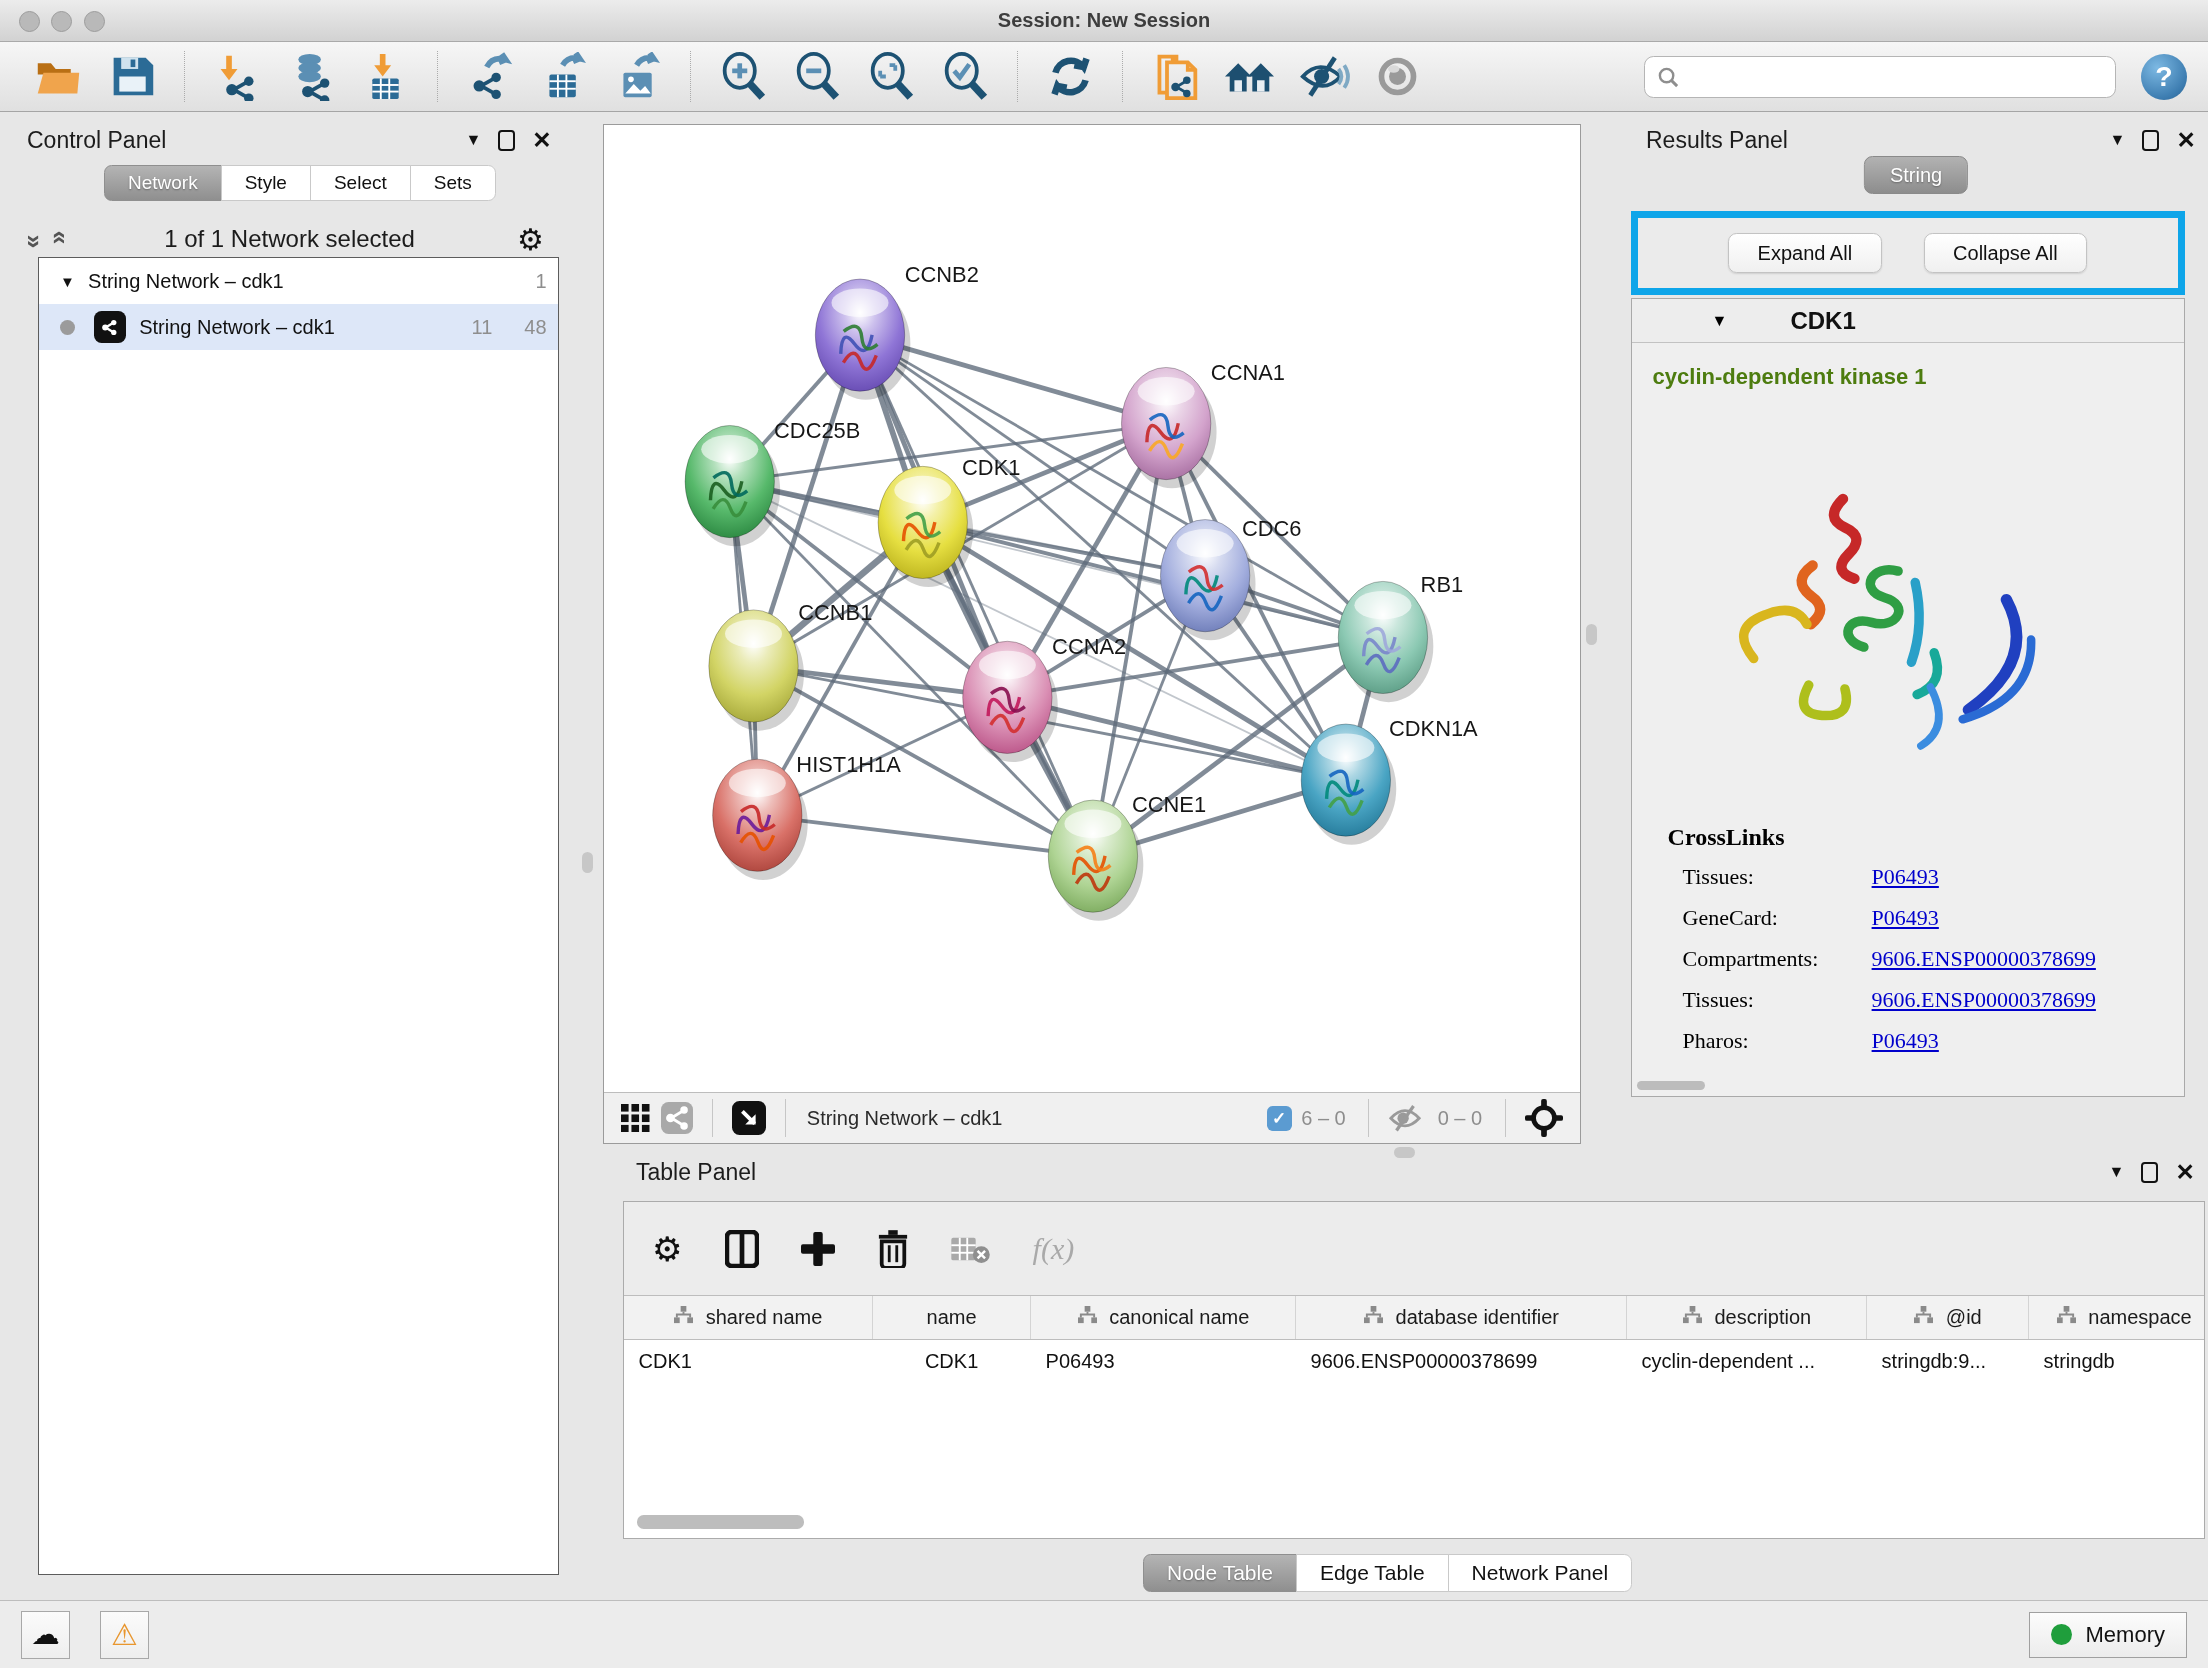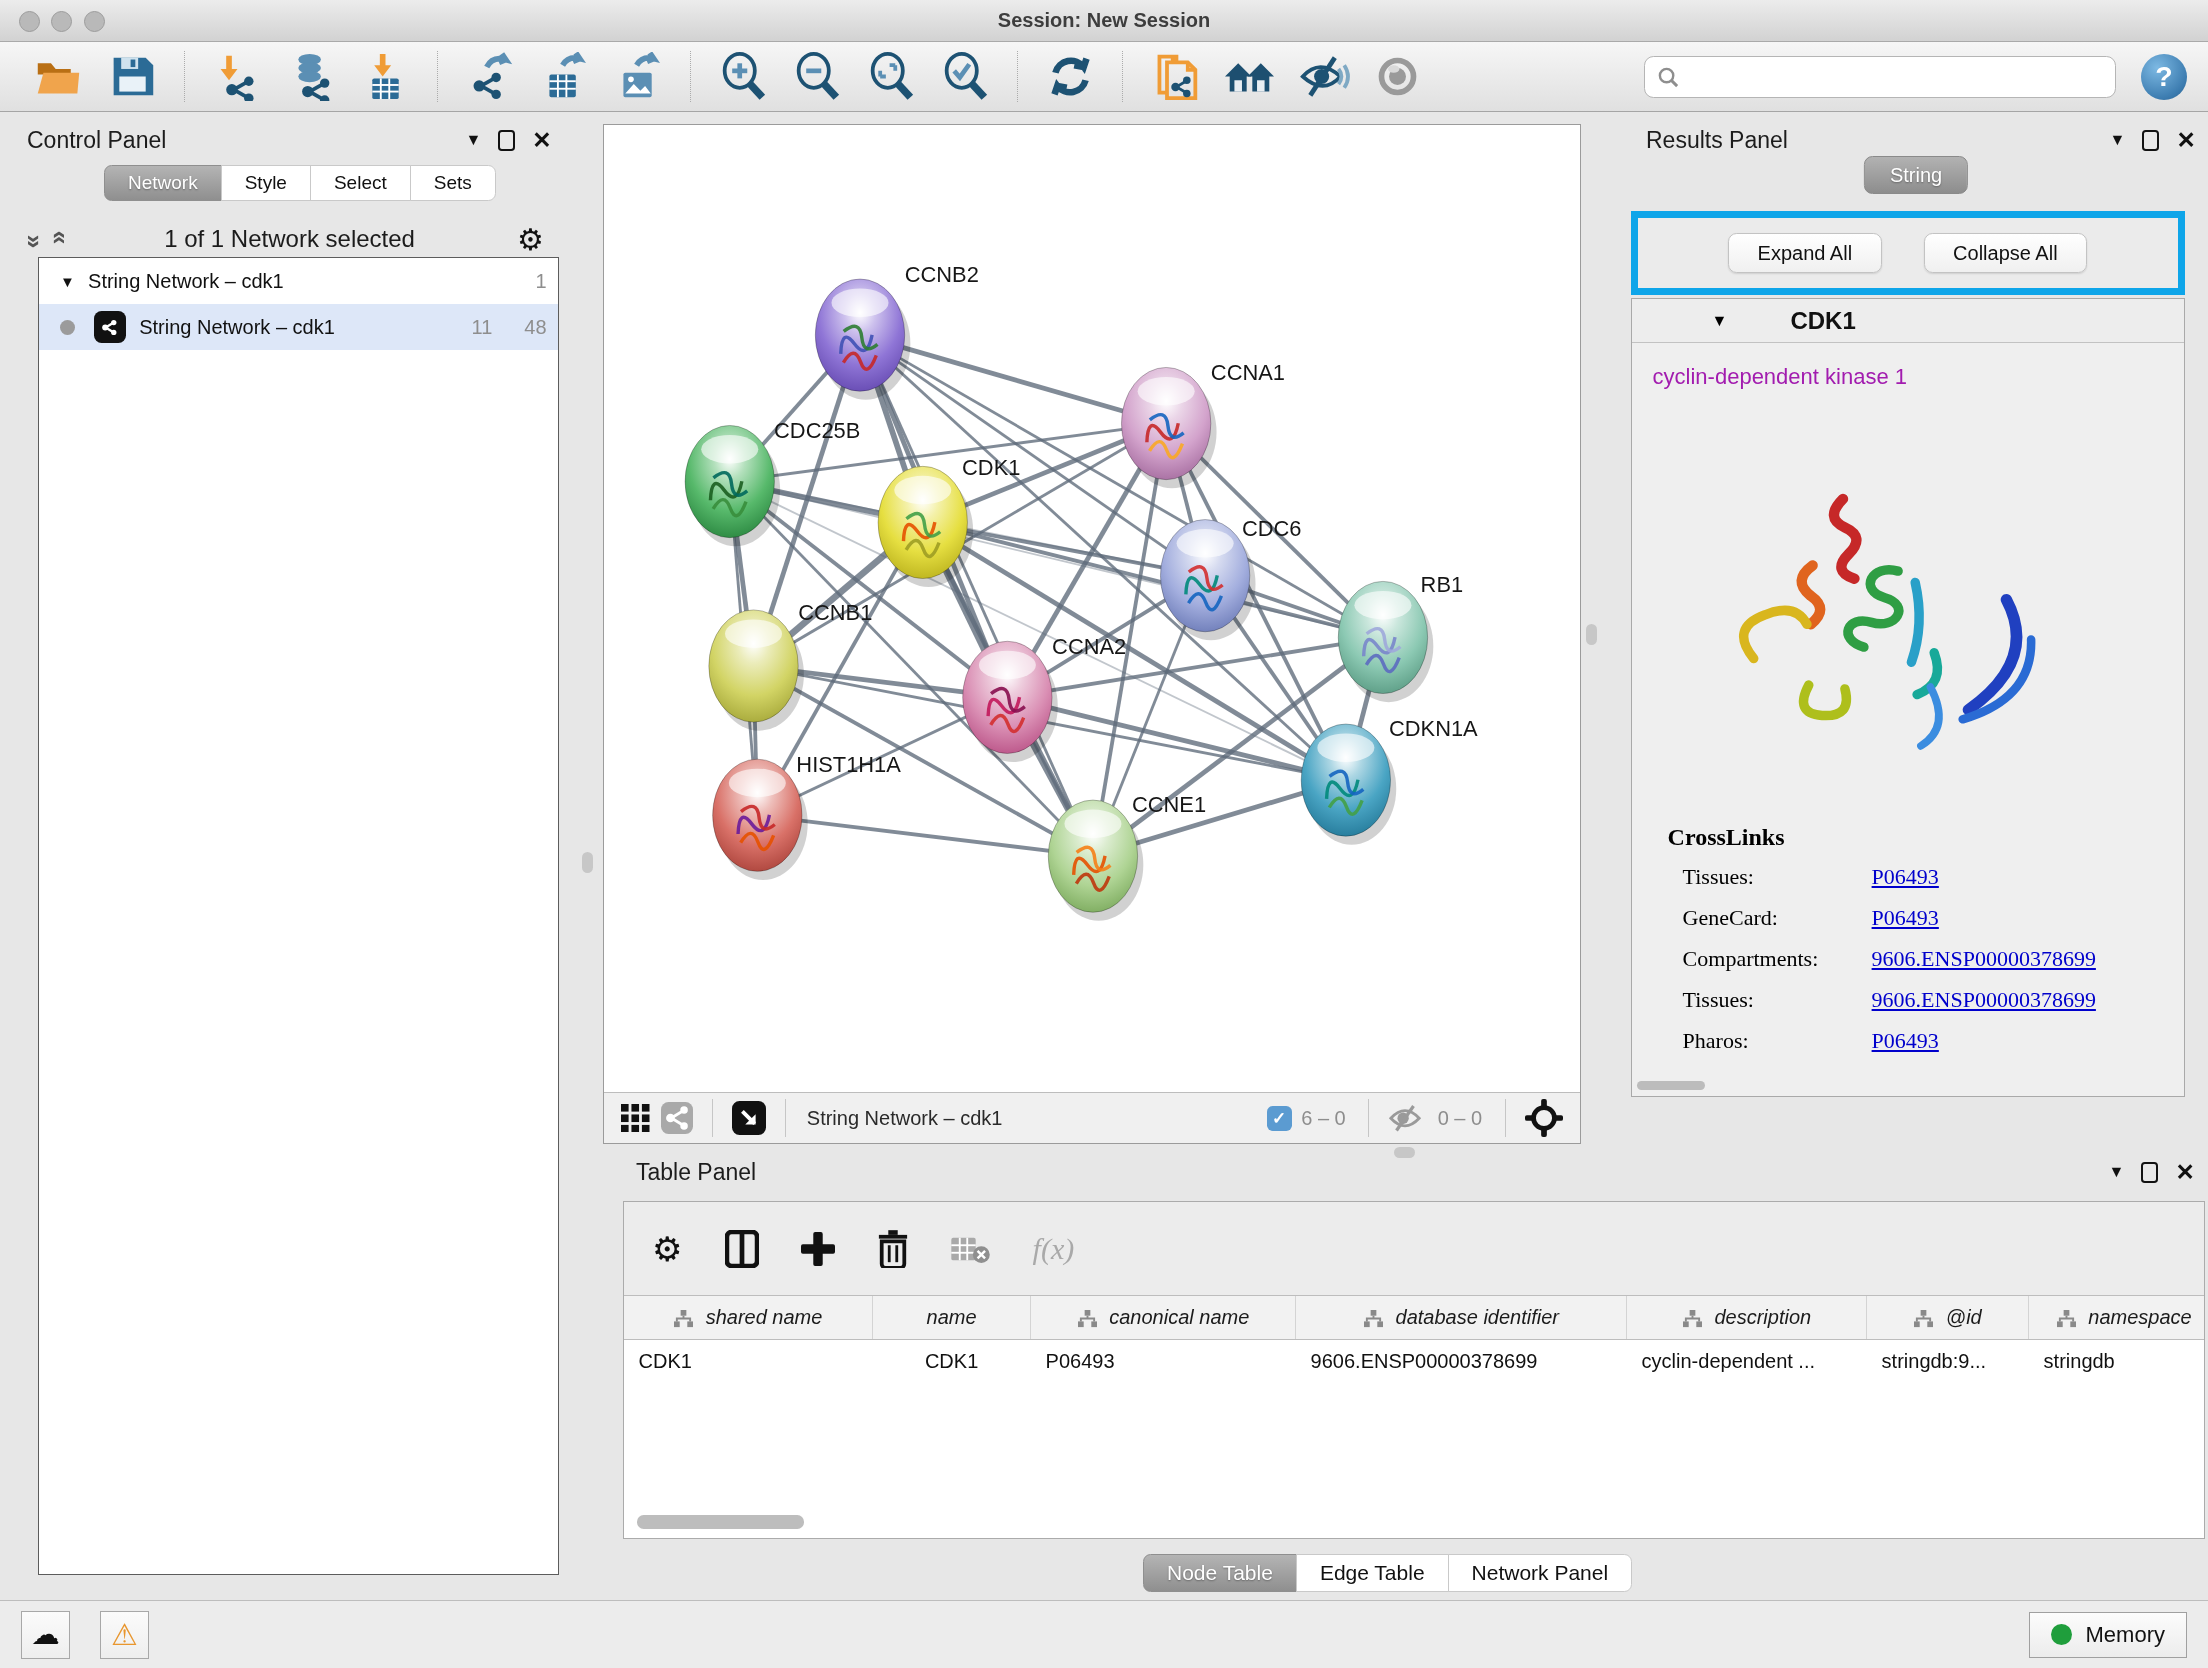--- a/index.html
+++ b/index.html
@@ -96,42 +96,42 @@
     background:#ebebeb; border:7px solid #0ea5e9; display:flex; align-items:center; justify-content:center; gap:42px; }
   .rp-btn { height:40px; padding:0 28.5px; background:linear-gradient(#ffffff,#f0f0f0);
     border:1px solid #c3c3c3; border-radius:8.6px; font-size:20px; color:#111;
     display:flex; align-items:center; box-shadow:0 1px 1.9px rgba(0,0,0,.12); }
   .rp-box2 { position:absolute; left:7.6px; top:186px; width:554px; height:799px;
     background:#efefef; border:1px solid #a9a9a9; }
   .rp-prot-header { height:44px; background:#ededed; border-bottom:1px solid #c2c2c2;
     display:flex; align-items:center; }
   .rp-prot-header .caret { margin-left:80px; font-size:16px; }
   .rp-prot-header .pname { margin-left:63px; font-size:24px; font-weight:bold; color:#111; }
-  .rp-desc { font-size:22px; color:#a21caf; padding:21px 0 0 21px; }
+  .rp-desc { font-size:22px; color:#4d7c0f; padding:21px 0 0 21px;font-weight:bold; }
   .rp-protein-img { position:absolute; left:59px; top:160px; }
   .crosslinks { position:absolute; left:36px; top:525px; font-family:"Liberation Serif", serif; }
   .cl-title { font-size:24px; font-weight:bold; color:#000; margin-bottom:13.3px; }
   .cl-row { display:flex; margin-bottom:15px; }
   .cl-label { width:204px; font-size:22px; color:#000; padding-left:15px; }
   .cl-link { font-size:22px; color:#0000cc; text-decoration:underline; }
   .rp-hscroll { position:absolute; left:5.7px; bottom:5.7px; width:68px; height:9.5px; background:#bcbcbc; border-radius:4.8px; }
 
   
   .table-panel { position:absolute; left:615px; top:1155px; width:1593px; height:445px; }
   .tp-header { position:absolute; left:21px; right:13.3px; top:1px; height:32px; display:flex; align-items:center; }
   .tp-header .panel-ctrls { margin-left:auto; }
   .tp-box { position:absolute; left:7.6px; top:46px; width:1582px; height:338px;
     background:#fff; border:1px solid #ababab; overflow:hidden; }
   .tp-toolbar { height:93px; background:#ececec; display:flex; align-items:center; padding-left:28.5px; gap:42px; }
   .fx-label { font-family:"Liberation Serif", serif; font-style:italic; font-size:30px; color:#a9a9a9; }
   .tp-table { width:100%; border-collapse:collapse; table-layout:fixed; }
   .tp-table th { height:44px; background:#f2f2f2; border-left:1px solid #d4d4d4; border-top:1px solid #bdbdbd;
     border-bottom:1px solid #bdbdbd; font-size:20px; font-weight:normal; color:#1b1b1b; white-space:nowrap; overflow:hidden; }
   .tp-table th:first-child { border-left:none; }
-  .th-inner { display:flex; align-items:flex-end; justify-content:center; gap:11.4px;font-style:italic; }
+  .th-inner { display:flex; align-items:flex-start; justify-content:center; gap:11.4px; }
   .tp-table td { height:44px; font-size:20px; color:#111; padding:0 15px; white-space:nowrap; overflow:hidden; background:#fff; }
   .tp-hscroll { position:absolute; left:13.3px; bottom:9.5px; width:167px; height:13.3px; background:#bdbdbd; border-radius:6.7px; }
   .tp-tabs { position:absolute; left:512px; top:399px; display:flex; }
   .tp-tabs .pill { height:38px; font-size:21px; }
 
   
   .statusbar { position:absolute; left:0; top:1600px; width:2208px; height:68px;
     background:#ececec; border-top:1px solid #bdbdbd; display:flex; align-items:center; padding:0 21px; }
   .sb-box { width:49px; height:48px; background:linear-gradient(#fbfbfb,#eeeeee); border:1.9px solid #a8a8a8;
     display:flex; align-items:center; justify-content:center; margin-right:30px; }

